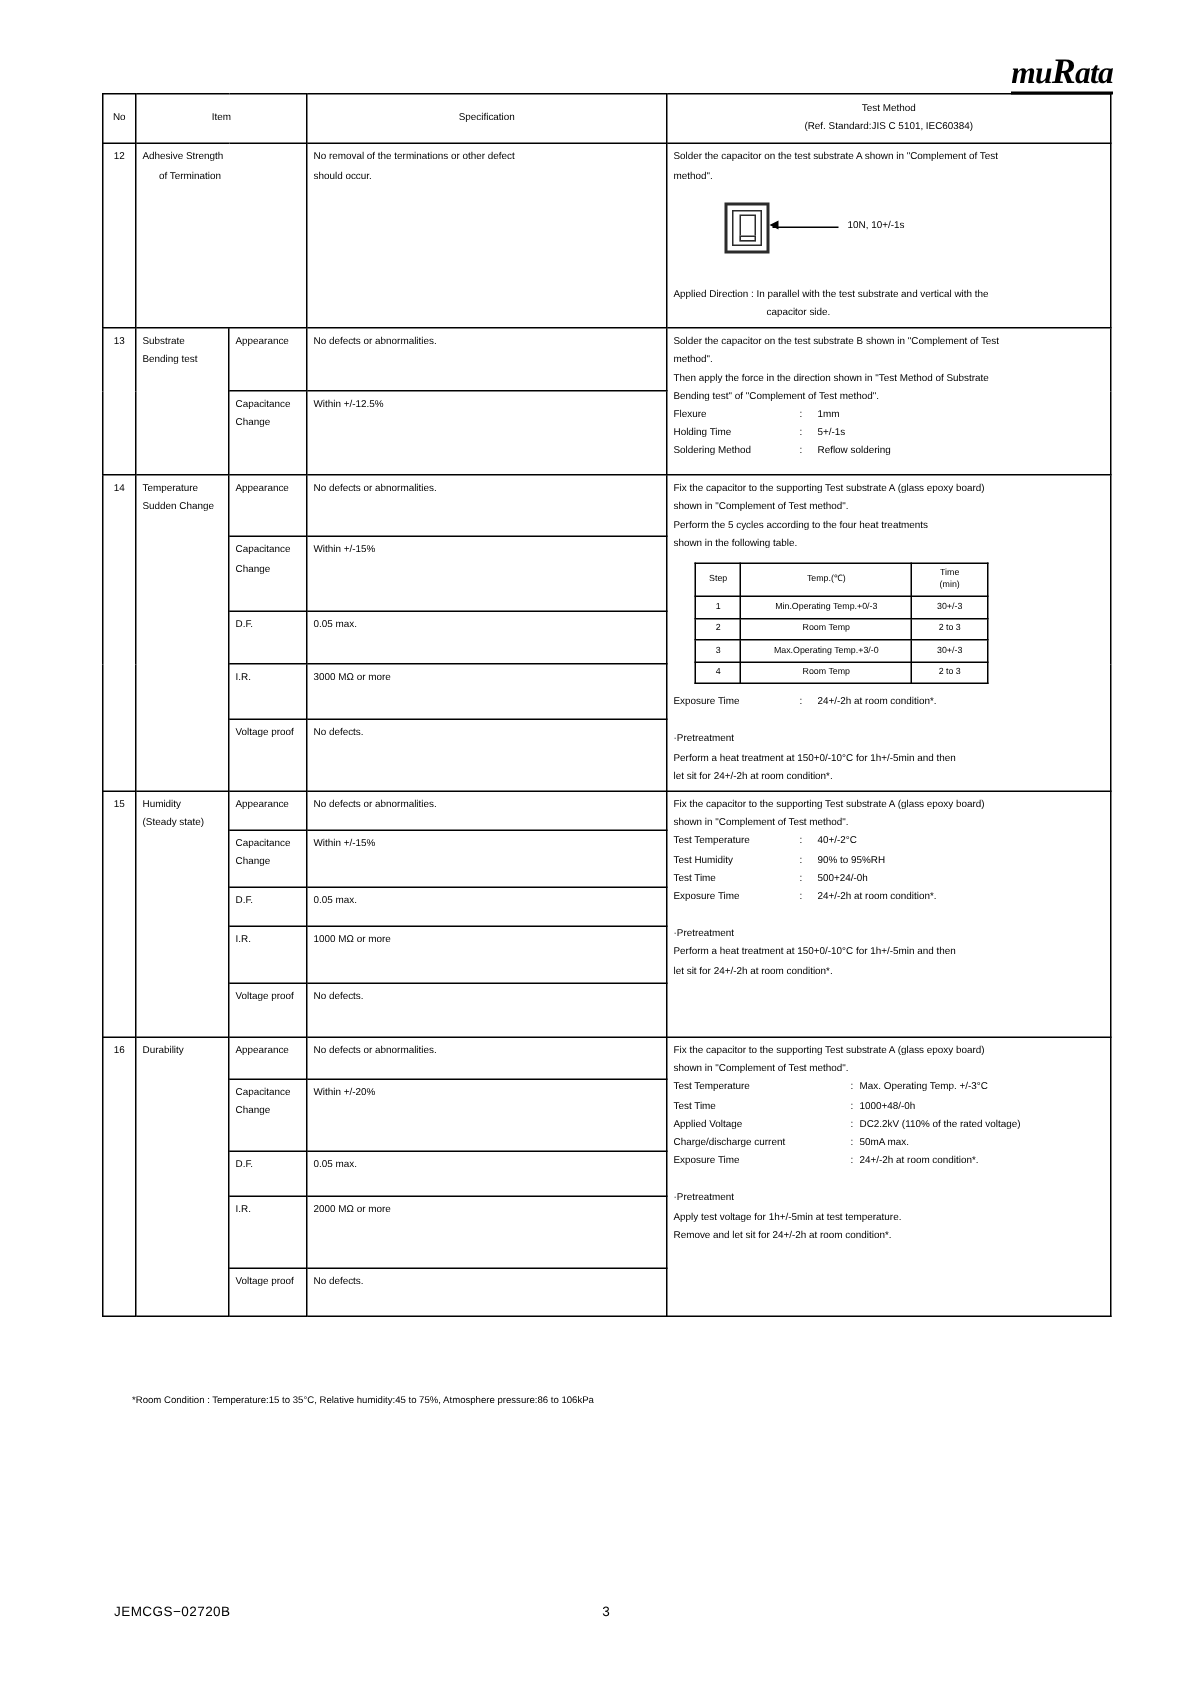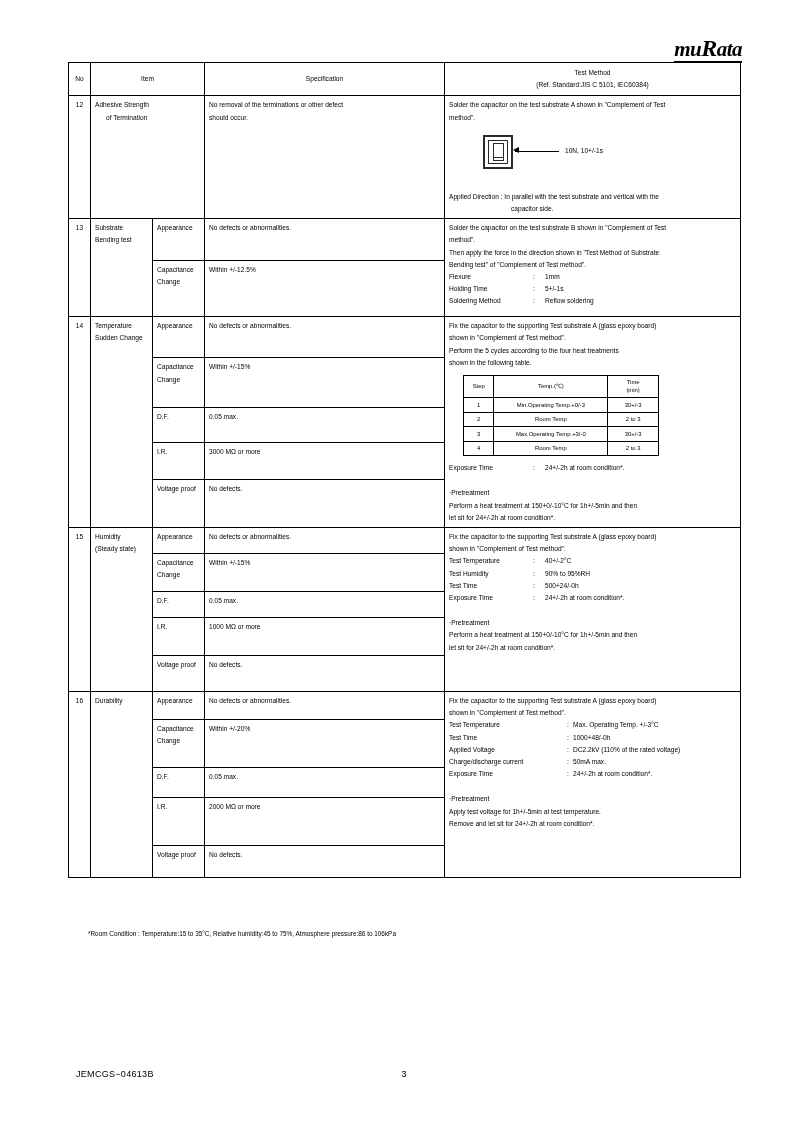--- a/index.html
+++ b/index.html
@@ -512,17 +512,17 @@
         <td>Voltage proof</td>
         <td style="height:32px;">No defects.</td>
       </tr>
 
     </tbody>
   </table>
 
   <div class="footnote">*Room Condition :  Temperature:15 to 35°C, Relative humidity:45 to 75%, Atmosphere pressure:86 to 106kPa</div>
 
   <div class="page-footer">
-    <div class="doc-id">JEMCGS−04613B</div>
+    <div class="doc-id">JEMCGS−02720B</div>
     <div class="page-no">3</div>
   </div>
 
 </div>
 
 </body></html>

